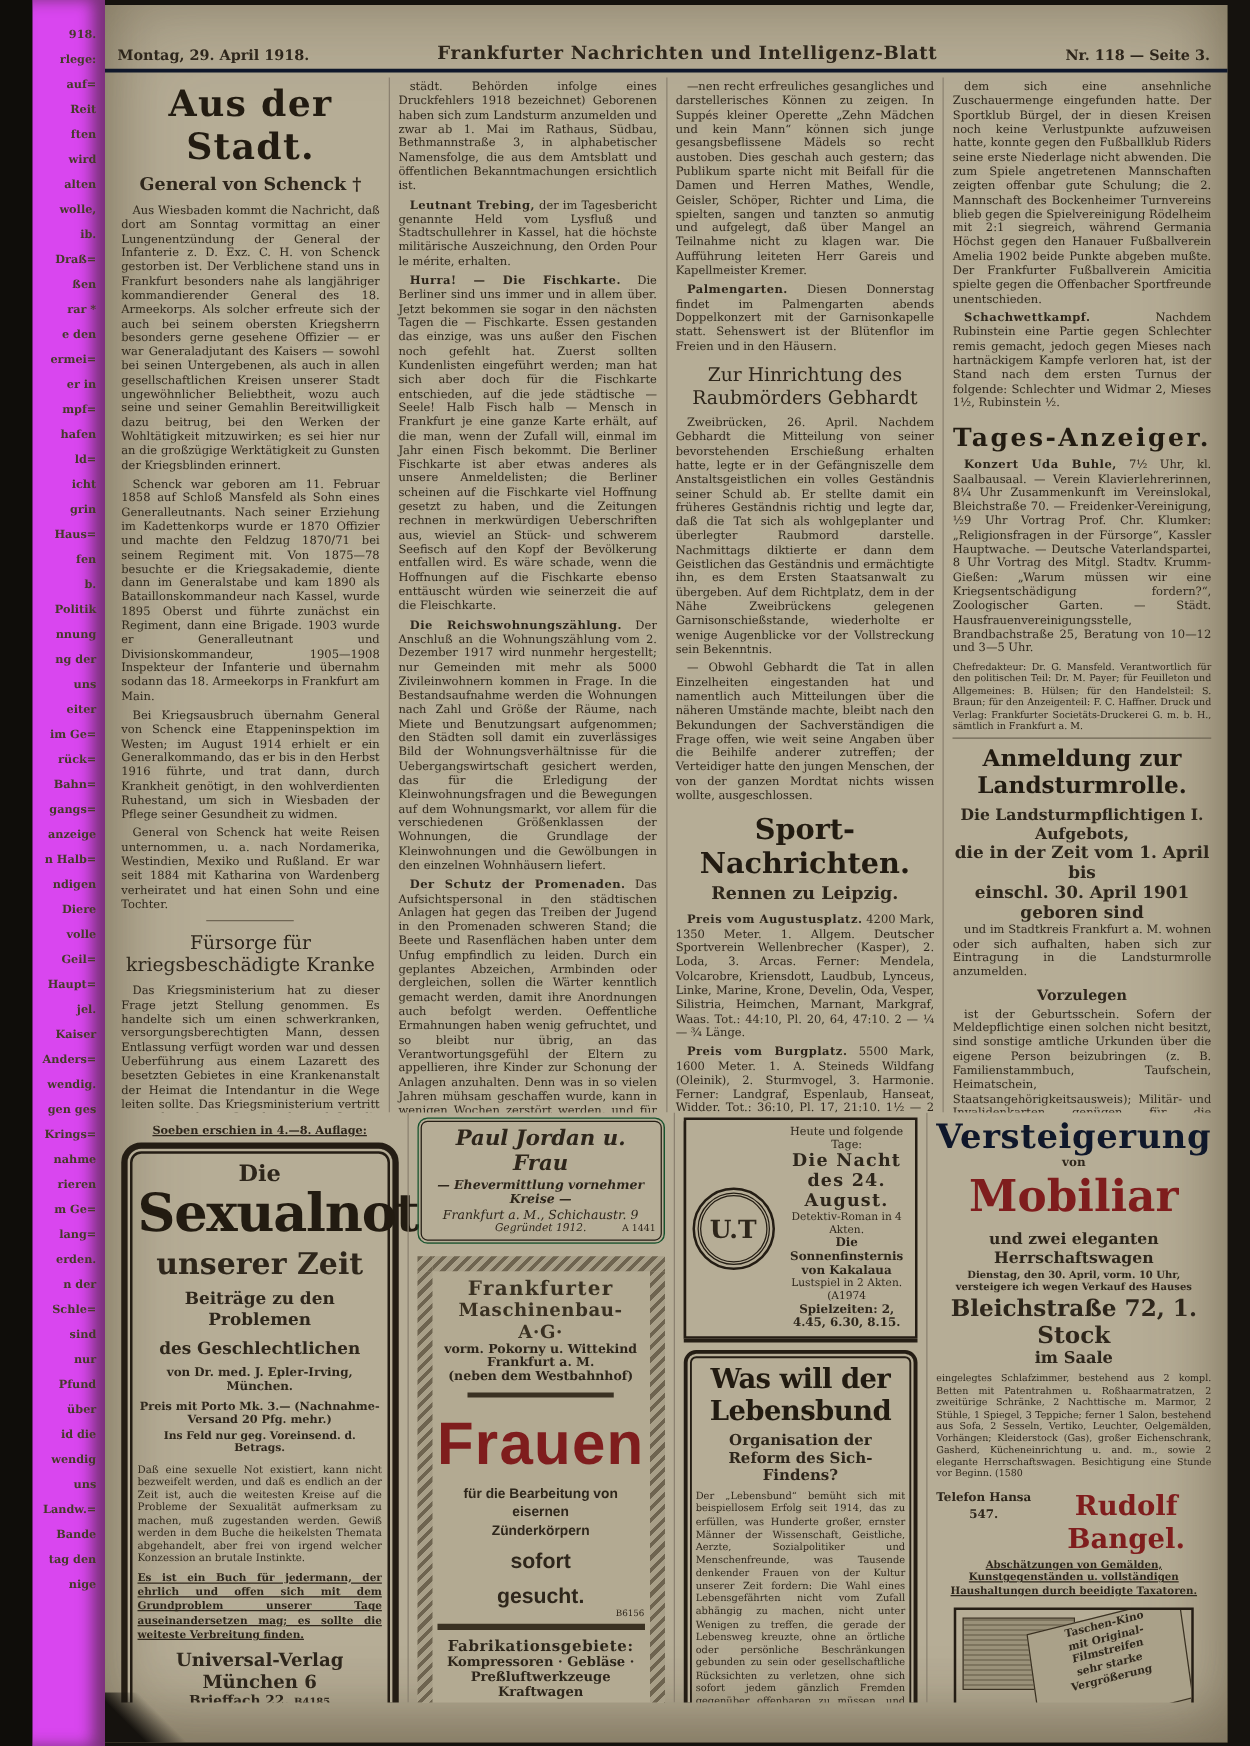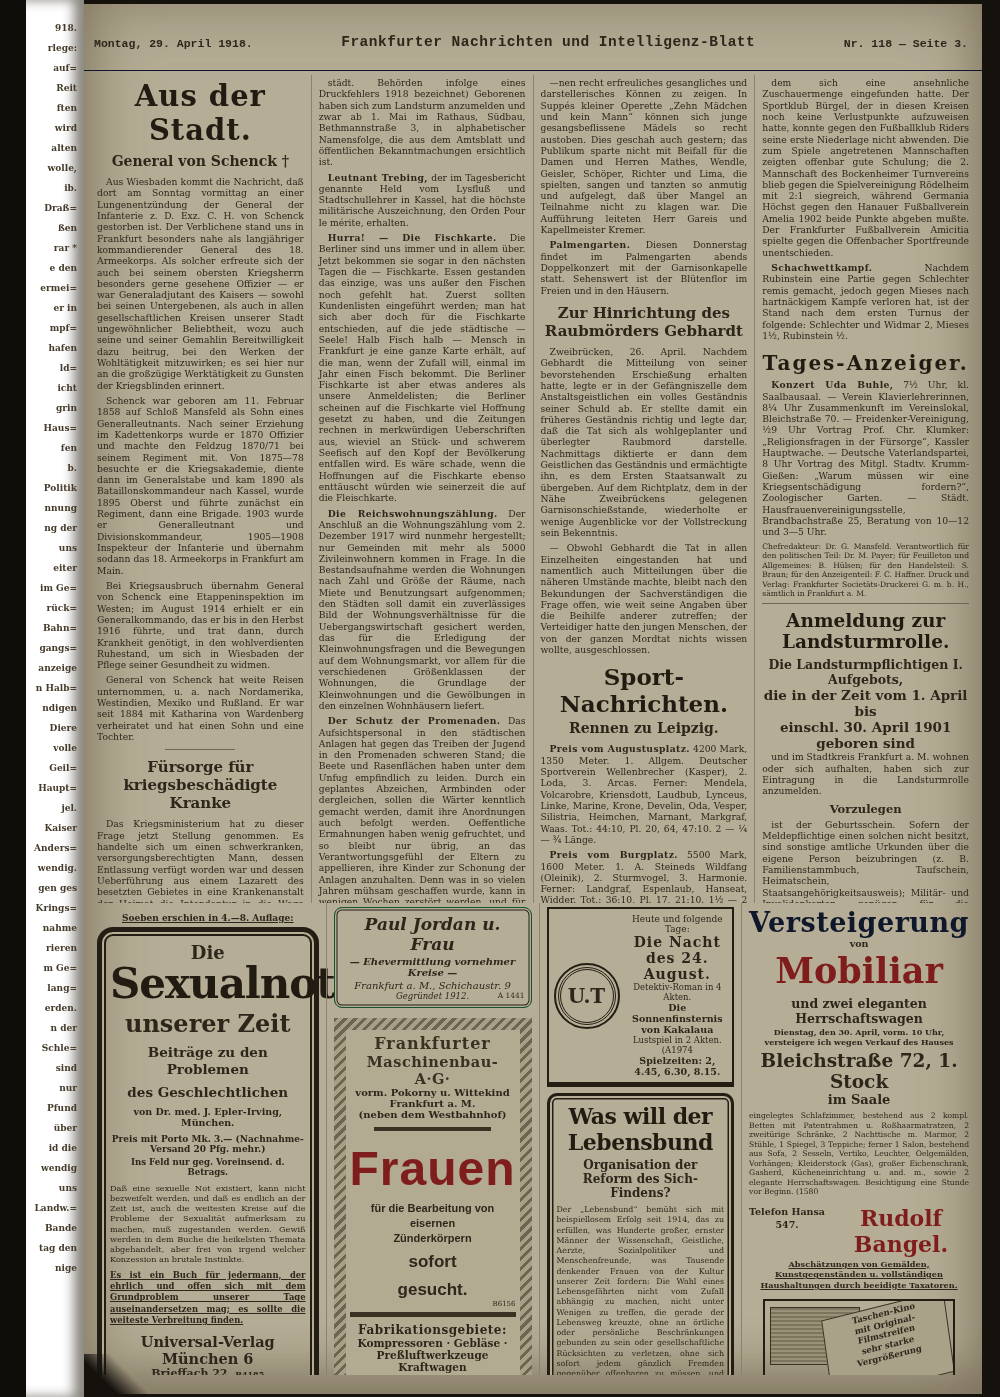--- a/index.html
+++ b/index.html
@@ -1,41 +1,41 @@
 <!DOCTYPE html>
 <html><head>
 <meta charset="utf-8">
 <style>
   html,body{margin:0;padding:0;}
   body{width:1000px;height:1397px;background:#15120e;position:relative;overflow:hidden;
        font-family:"DejaVu Serif",serif;color:#2e261b;}
   
   .edge{position:absolute;left:0;top:0;width:84px;height:1397px;background:#0f0d0a;}
-  .edge-paper{position:absolute;left:26px;top:0;width:58px;height:1397px;background:#ffffff;
+  .edge-paper{position:absolute;left:26px;top:0;width:58px;height:1397px;background:#d946ef;
       box-shadow:inset -10px 0 12px rgba(40,32,20,.55);}
   .edge-frag{padding:18px 7px 0 0;text-align:right;font-size:9px;line-height:20px;
       font-weight:bold;color:#453b2a;}
   
   .page{position:absolute;left:84px;top:4px;width:898px;height:1390px;background:#b6ad96;
       box-shadow:inset 0 0 70px rgba(70,58,35,.38), inset 0 -25px 40px rgba(60,48,28,.25);}
   .page:after{content:"";position:absolute;left:0;bottom:0;width:70px;height:40px;
       background:linear-gradient(45deg,#15120e 30%,transparent 60%);}
   .mast{display:flex;justify-content:space-between;align-items:flex-end;
-      padding:30px 14px 20px 10px;border-bottom:1px solid #0f172a;font-family:Liberation Mono, monospace;}
+      padding:30px 14px 4px 10px;border-bottom:3px solid #0f172a;}
   .mast .d{font-size:11.5px;font-weight:bold;}
   .mast .t{font-size:14.5px;font-weight:bold;letter-spacing:.5px;}
   .mast .n{font-size:11.5px;font-weight:bold;}
   .cols{display:flex;height:828px;overflow:hidden;padding:4px 6px 0 6px;}
   .col{width:25%;padding:2px 7px 0 7px;}
   .col + .col{border-left:1px solid #8b8170;}
   .bp{font-size:9.2px;line-height:1.23;text-align:justify;margin:0 0 4px 0;text-indent:9px;}
   .bp .lead{font-weight:bold;letter-spacing:.4px;}
   .h-city{font-size:29px;font-weight:bold;text-align:center;margin:2px 0 6px;letter-spacing:1px;color:#221b11;}
   .h-sub{font-size:14px;font-weight:bold;text-align:center;margin:0 0 7px;}
-  .h-mid{font-size:15px;font-weight:bold;text-align:center;margin:8px 0 6px;}
+  .h-mid{font-size:15px;font-weight:normal;text-align:center;margin:8px 0 6px;}
   .h-big{font-size:23px;font-weight:bold;text-align:center;margin:8px 0 3px;color:#221b11;}
   .h-big2{font-size:20px;font-weight:bold;text-align:center;letter-spacing:2px;margin:10px 0 4px;color:#221b11;}
   .rule{border:0;border-top:1px solid #6f6654;width:70px;margin:7px auto;}
   .rule-w{border:0;border-top:1px solid #6f6654;margin:5px 0;}
   .mh{font-size:7.6px;line-height:1.25;text-align:justify;margin:4px 0;}
   
   .ls-title{font-size:18.5px;font-weight:bold;text-align:center;margin:6px 0 5px;color:#221b11;}
   .ls-l1{font-size:12.5px;font-weight:bold;text-align:center;}
   .ls-l2{font-size:13.5px;font-weight:bold;text-align:center;}
   .ls-sub{font-size:11.5px;font-weight:bold;text-align:center;margin:5px 0 3px;}

